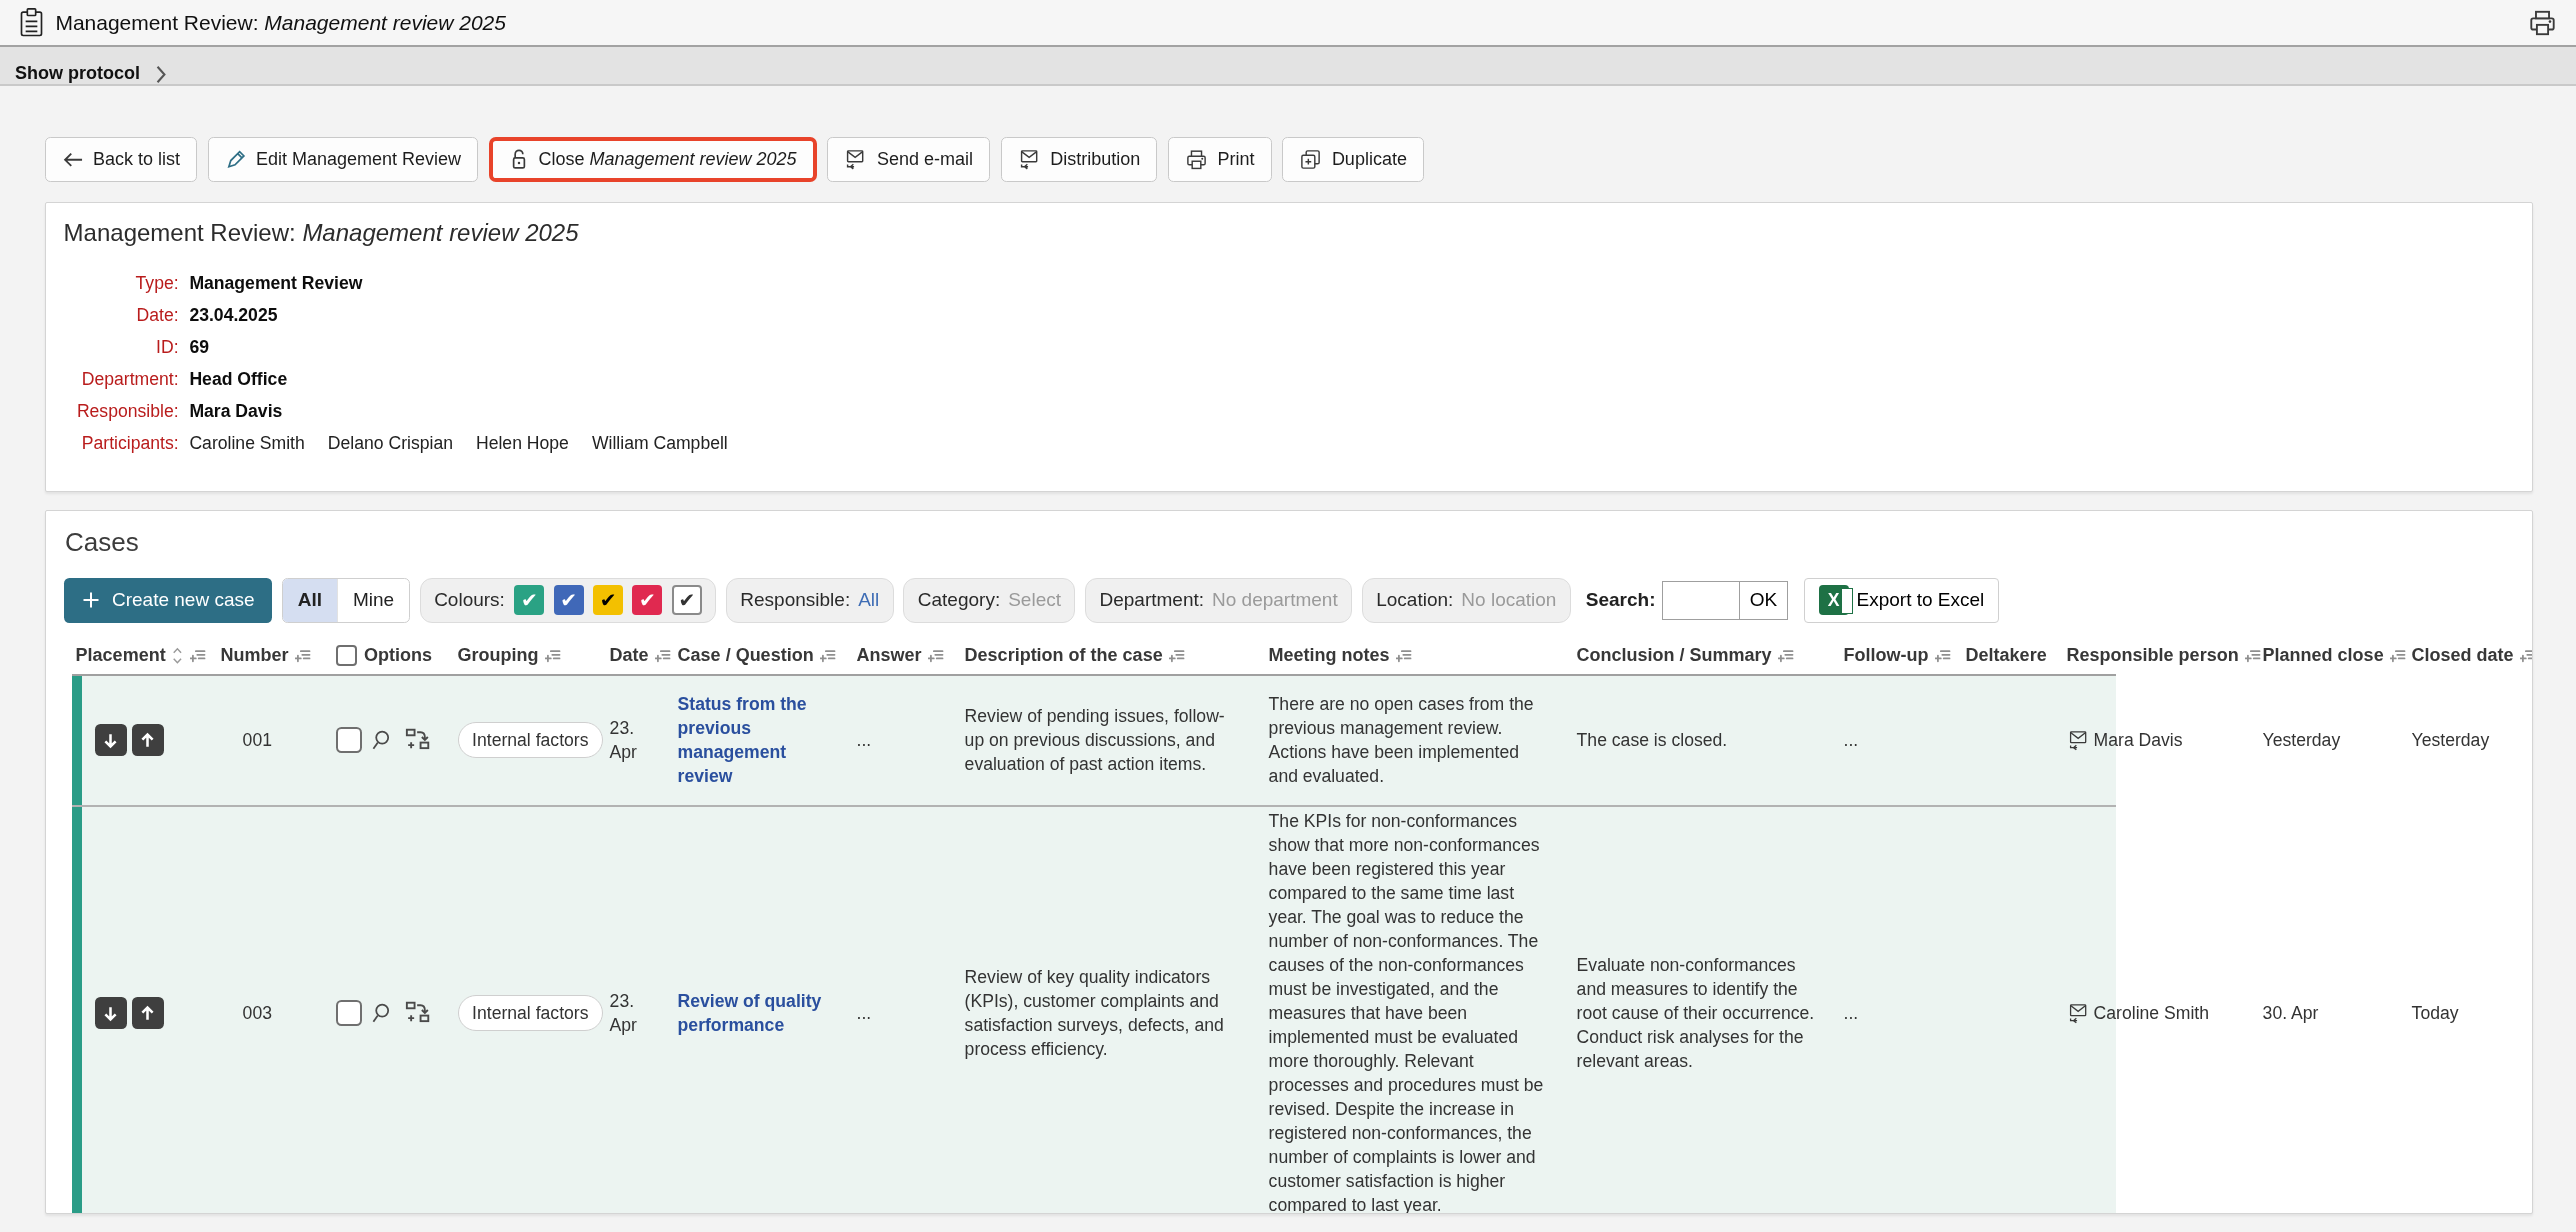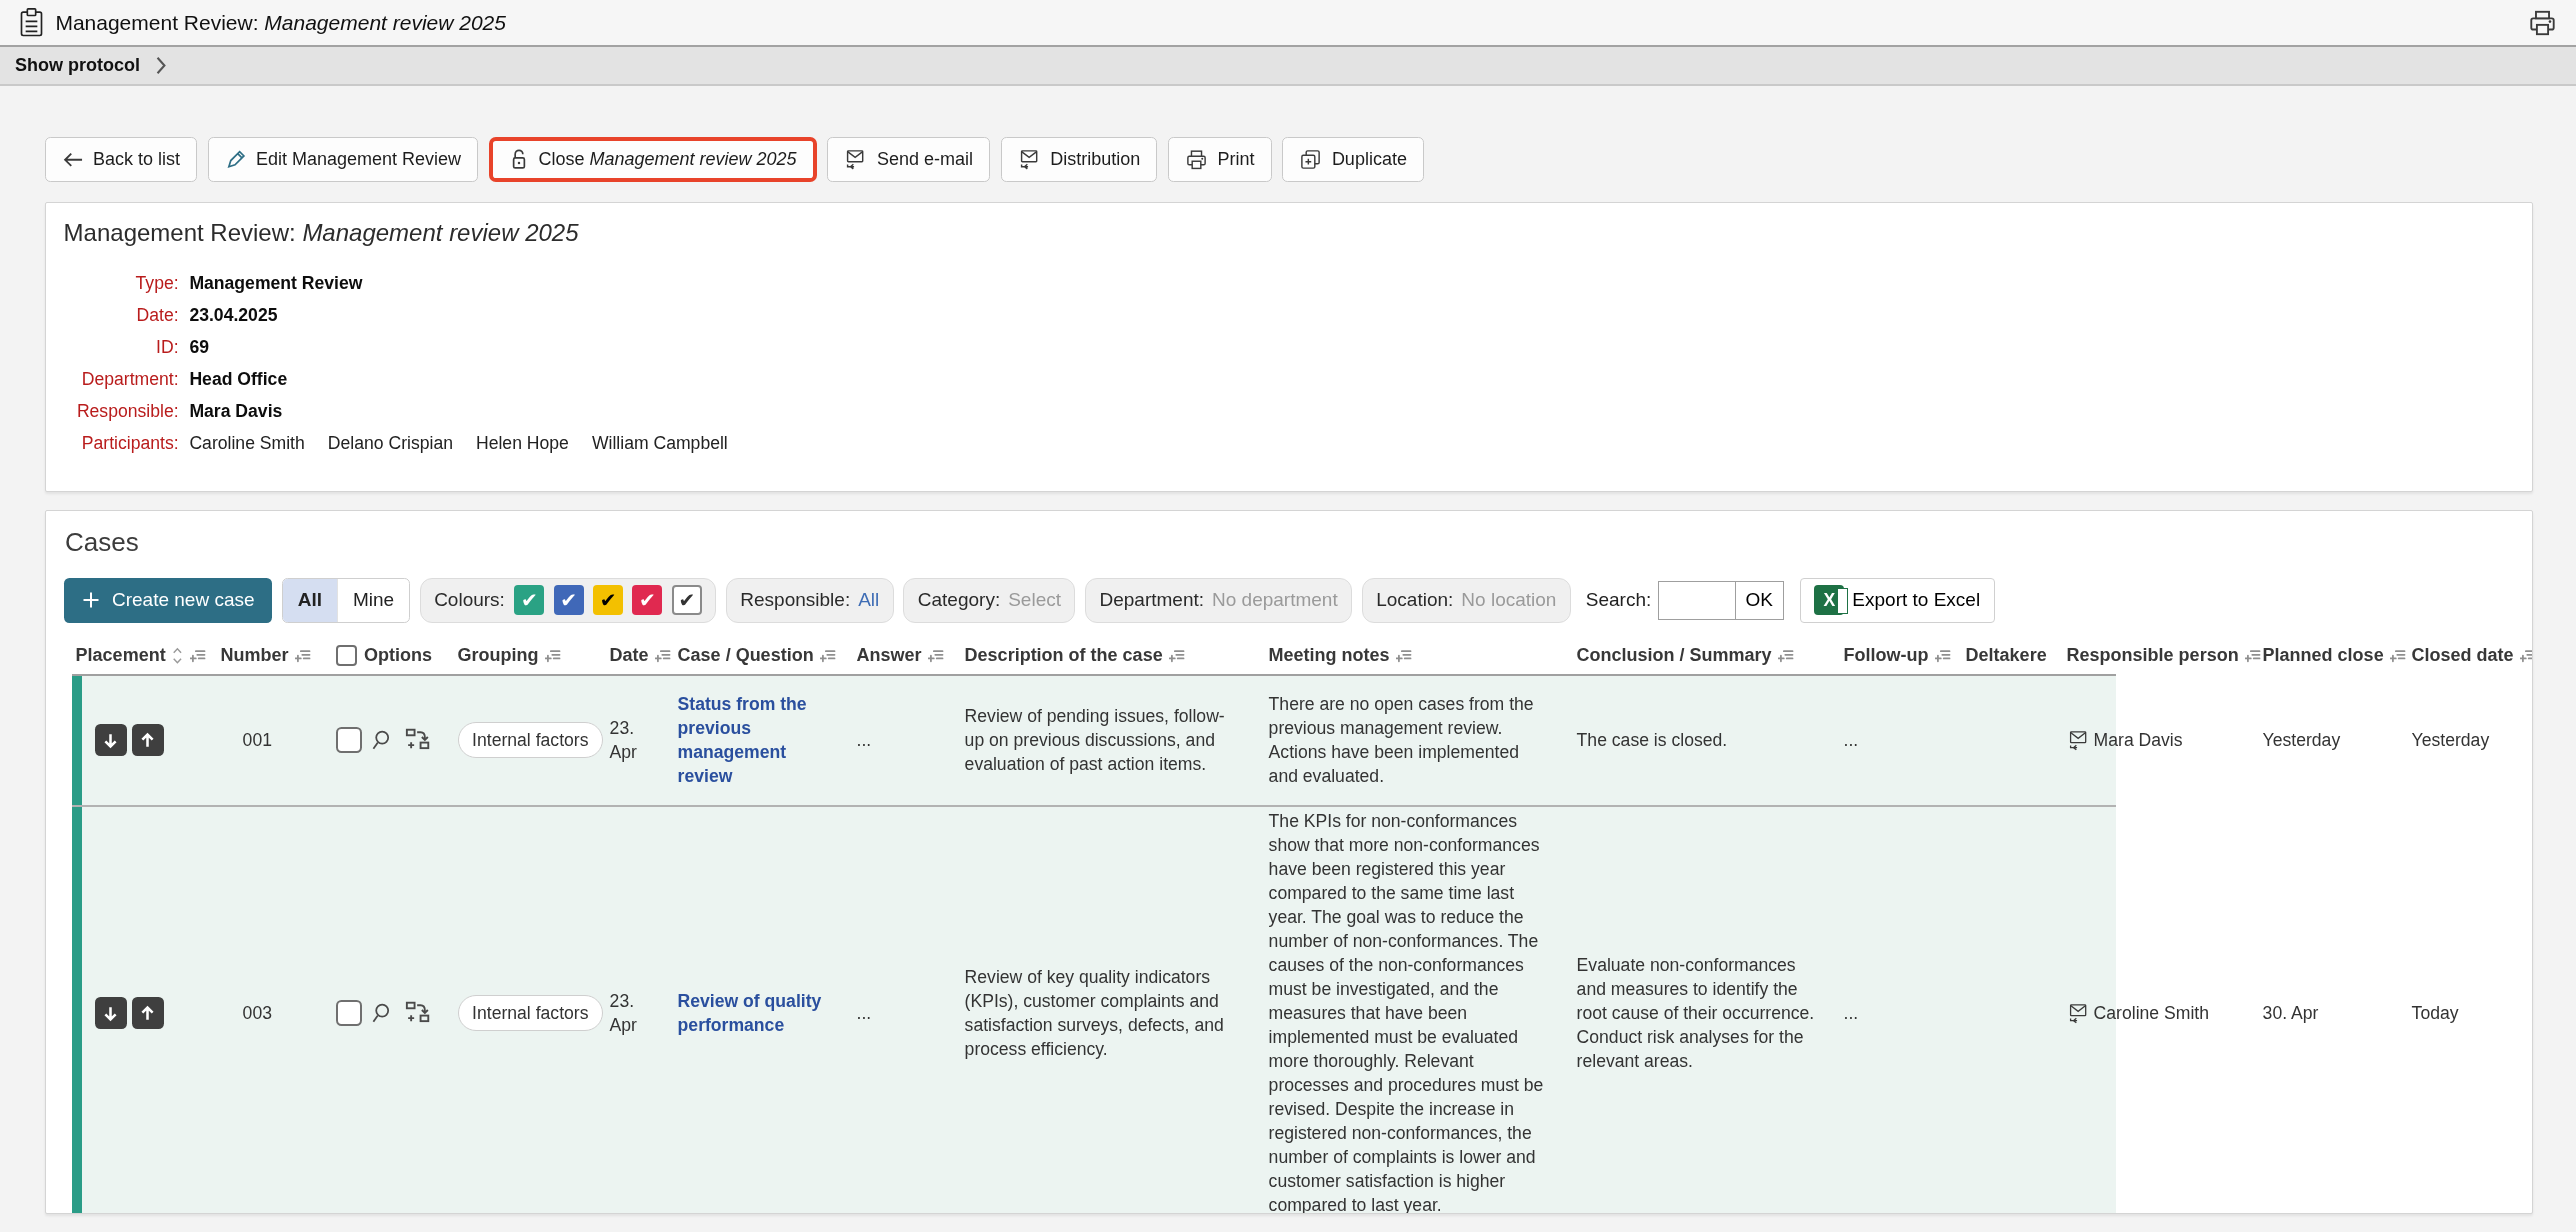--- a/index.html
+++ b/index.html
@@ -18,21 +18,21 @@
     height:47px; background:#f6f6f6; border-bottom:2.7px solid #a2a2a2;
     display:flex; align-items:center; padding:0 17.6px; gap:10.8px;
   }
   .topbar-title { font-size:21px; color:#111; white-space:nowrap; }
   .topbar-title .it { font-style:italic; }
   .topbar-spacer { flex:1; }
 
   
   .protocol-bar {
     height:39px; background:#e3e3e3; border-bottom:2px solid #c9c9c9;
-    display:flex; align-items:center; padding:0 15px; gap:15px;
+    display:flex; align-items:flex-end; padding:0 15px; gap:15px;
   }
   .protocol-bar .lbl { font-weight:bold; font-size:18px; color:#111; }
 
   
   .content { padding:51px 21px 0 45px; }
 
   
   .toolbar { display:flex; gap:10.8px; align-items:center; }
   .btn {
     height:45px; background:#fdfdfd; border:1.4px solid #c9c9c9; border-radius:5.4px;
@@ -75,21 +75,21 @@
     font-size:19px; color:#2a2a2a; white-space:nowrap;
   }
   .fchip .muted { color:#9a9a9a; }
   .fchip .linkish { color:#3f6db5; }
   .colour-box {
     width:30px; height:30px; border-radius:4px; display:flex; align-items:center; justify-content:center;
     font-size:20px; font-weight:bold; cursor:pointer; margin-left:1.4px;
   }
   .colour-box.plain { border:2px solid #8a8a8a; }
   .search-group { display:flex; align-items:center; gap:6.8px; margin-left:5.4px; }
-  .search-label { font-weight:normal; font-size:19px; }
+  .search-label { font-weight:bold; font-size:19px; }
   .search-join { display:flex; border:1.4px solid #9f9f9f; height:39px; background:#fff; }
   .search-input { width:76px; border:none; outline:none; font-size:17.6px; padding:0 5.4px; font-family:inherit; }
   .ok-btn { border:none; border-left:1.4px solid #9f9f9f; background:#fff; font-size:19px; padding:0 9.5px; cursor:pointer; font-family:inherit; }
   .export-btn {
     height:45px; background:#fff; border:1.4px solid #d0d0d0; border-radius:4px;
     display:inline-flex; align-items:center; gap:8px; padding:0 13.5px; font-size:19px; cursor:pointer; white-space:nowrap;
     margin-left:6.8px;
   }
   .xl-icon { width:30px; height:30px; background:#1e7145; border-radius:4px; color:#fff; font-weight:bold;
     display:flex; align-items:center; justify-content:center; font-size:17.6px; position:relative; }

